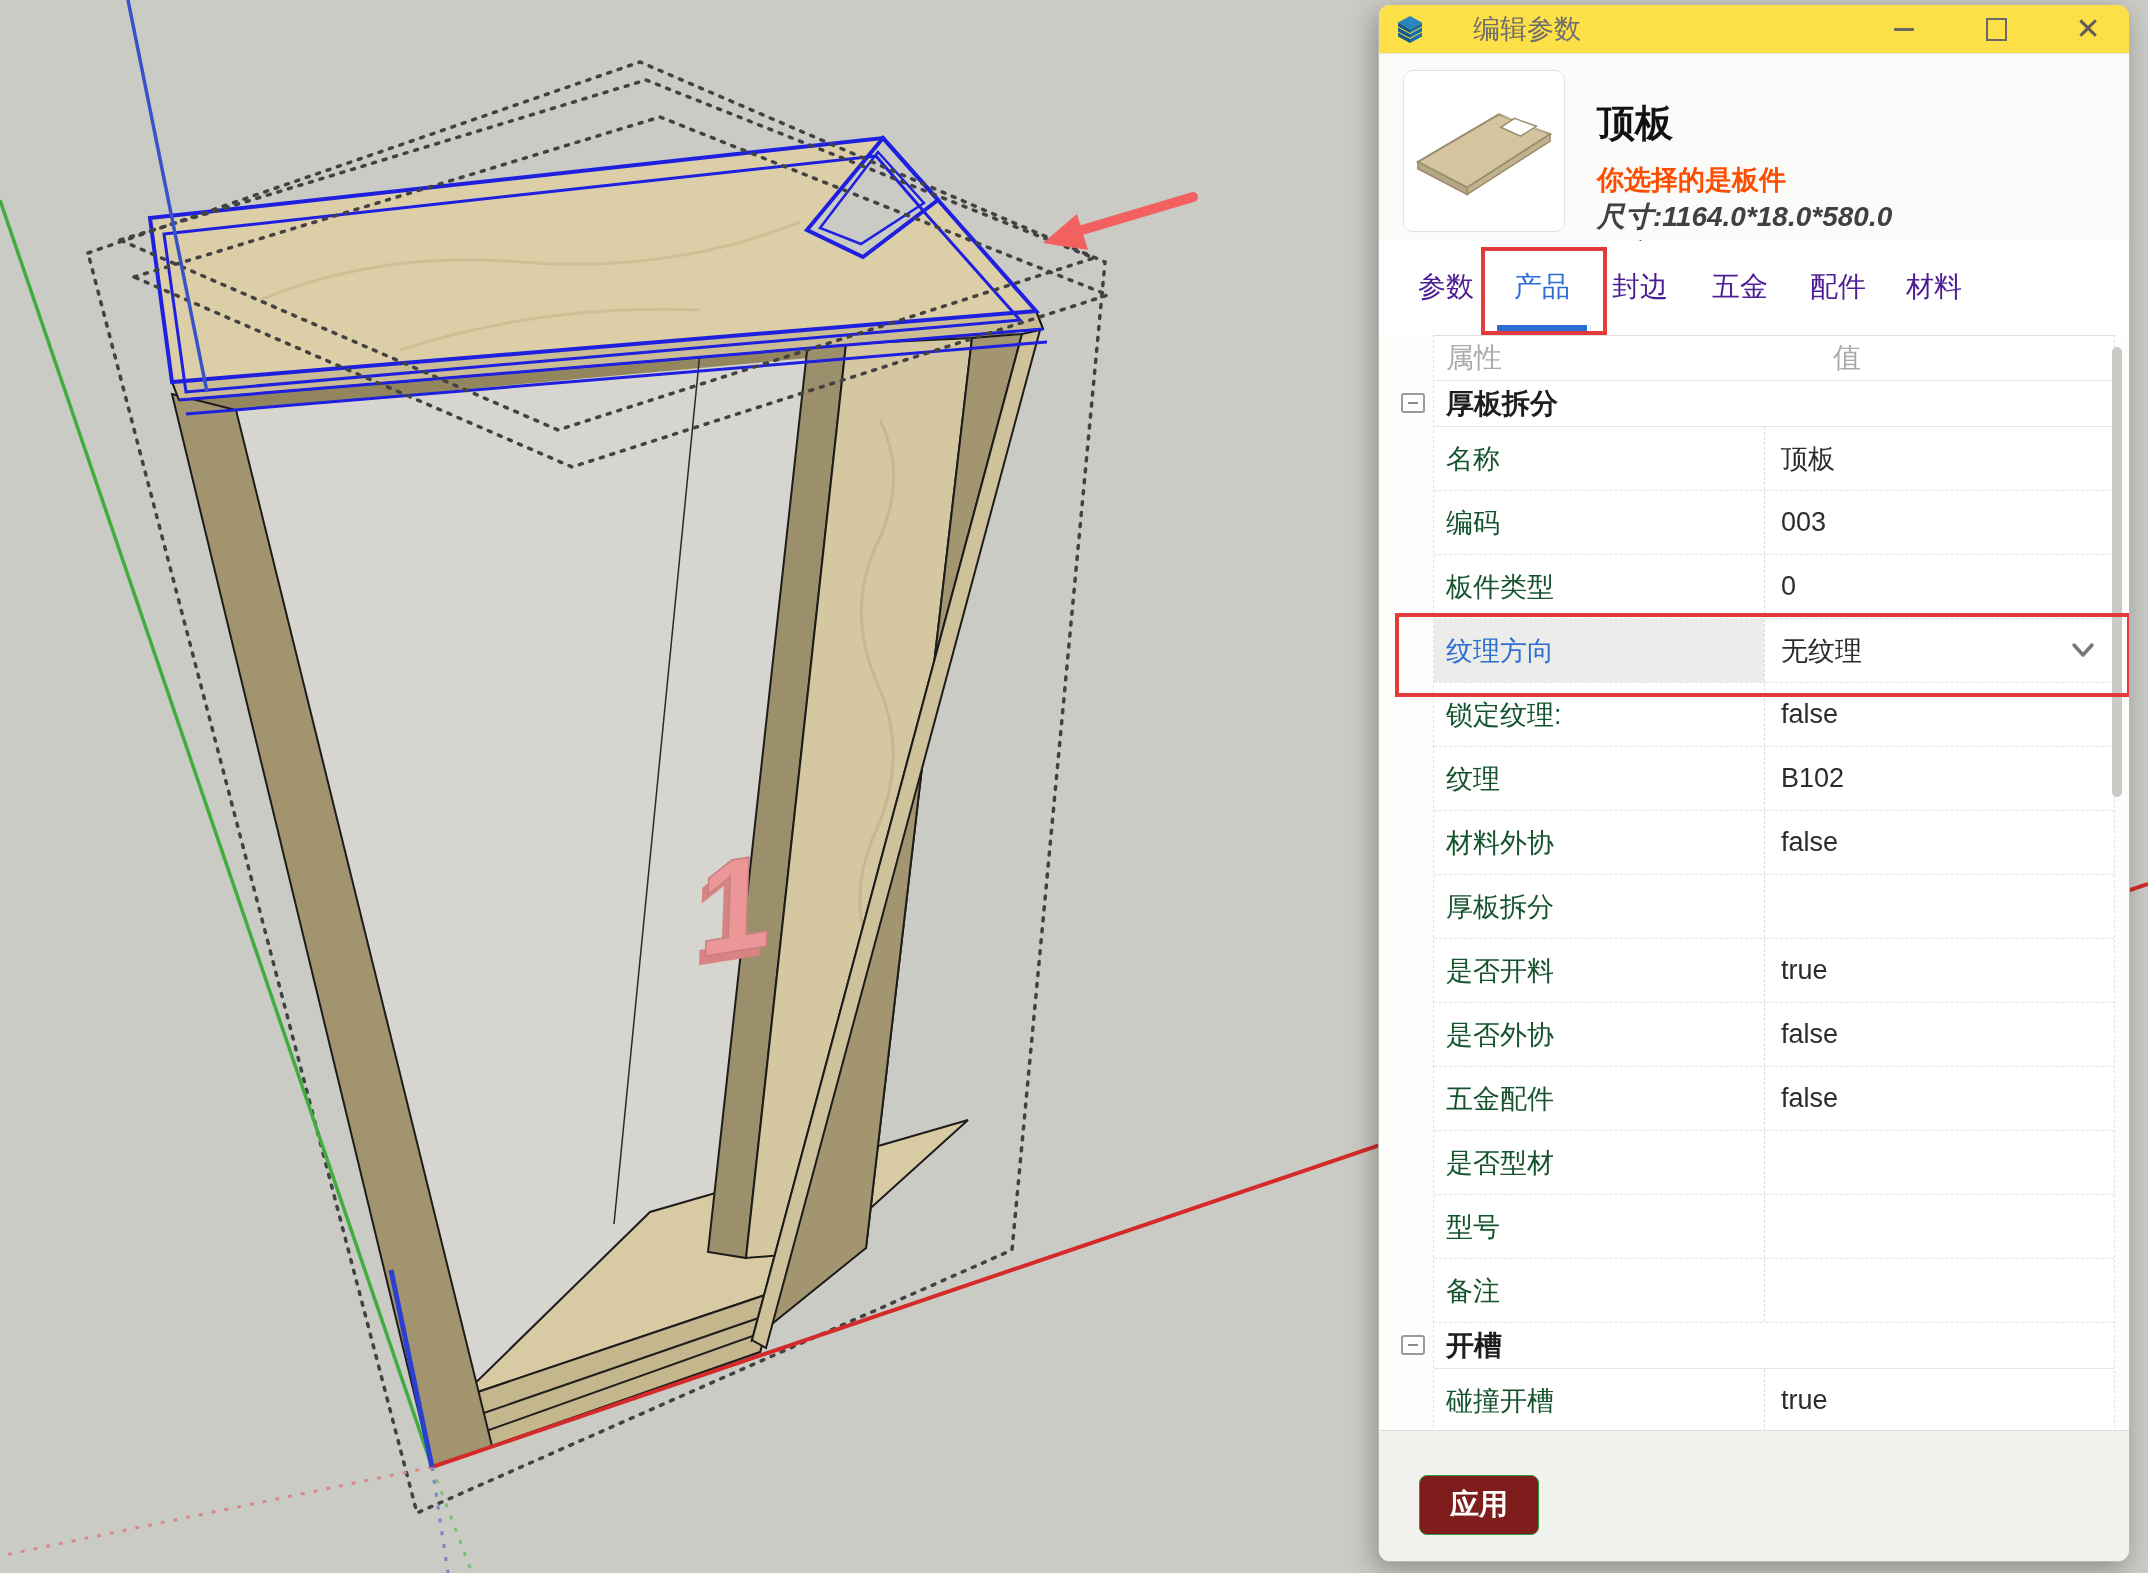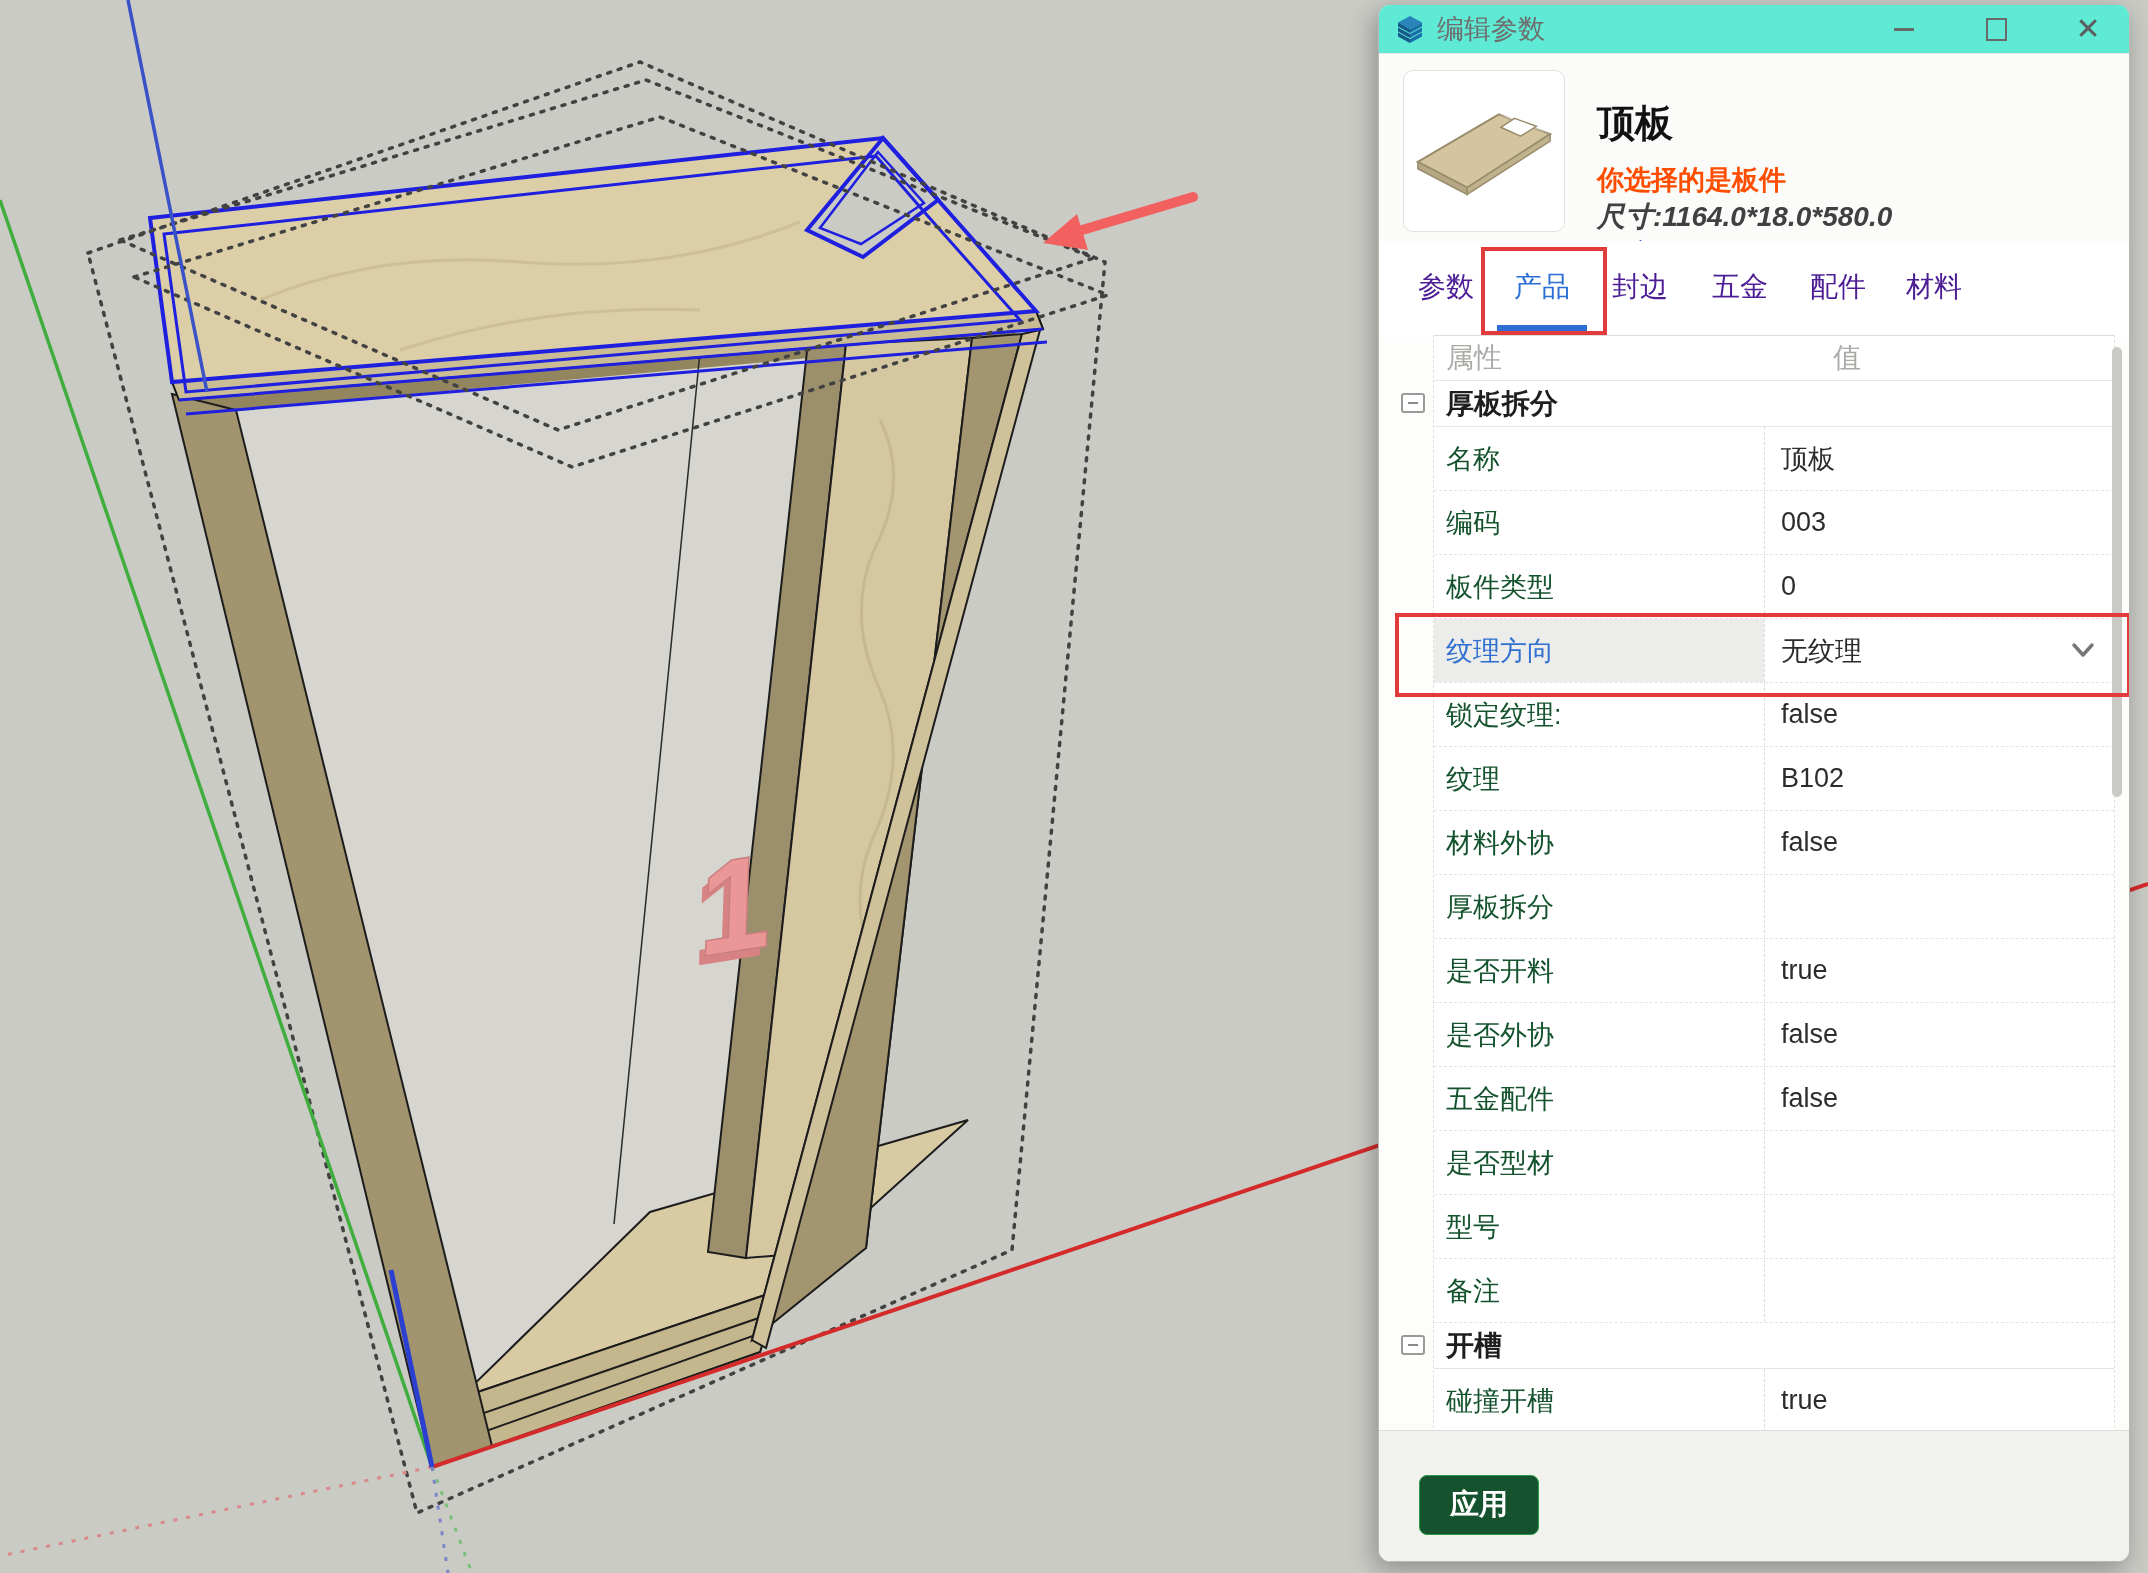--- a/index.html
+++ b/index.html
@@ -10,22 +10,22 @@
   
   #viewport{position:absolute;left:0;top:0;width:2148px;height:1573px;}
 
   
   .panel{
     position:absolute;left:1378px;top:4px;width:750px;height:1556px;
     background:#fdfdfc;border:1px solid #b9b9b4;border-radius:12px;
     box-shadow:-4px 8px 26px rgba(0,0,0,.30);overflow:hidden;
   }
   .titlebar{
-    position:absolute;left:0;top:0;width:100%;height:48px;background:#5eead4;
-    border-bottom:1px solid #e6e6e3;display:flex;align-items:center;
+    position:absolute;left:0;top:0;width:100%;height:48px;background:#fde047;
+    border-bottom:1px solid #e6e6e3;display:flex;align-items:center;gap:36px;
   }
   .titlebar .logo{margin-left:16px;width:30px;height:30px;flex:0 0 auto;}
   .titlebar .title{margin-left:12px;font-size:27px;color:#6e6e6e;}
   .win-controls{position:absolute;right:26px;top:0;height:48px;display:flex;align-items:center;gap:62px;}
   .wc-btn{width:30px;height:30px;display:flex;align-items:center;justify-content:center;cursor:default;}
   .wc-min{width:20px;height:3px;background:#6a6a6a;}
   .wc-max{width:17px;height:19px;border:2px solid #6a6a6a;background:transparent;}
   .wc-close{font-size:30px;color:#5d5d5d;line-height:30px;}
 
   
@@ -68,21 +68,21 @@
   }
   .collapse-ic::after{content:"";width:10px;height:2px;background:#8a8a86;}
 
   
   .sb-track{position:absolute;right:6px;top:334px;width:12px;height:1092px;}
   .sb-thumb{position:absolute;left:1px;top:8px;width:10px;height:450px;border-radius:5px;background:#c9c9c6;}
 
   
   .footer{position:absolute;left:0;bottom:0;width:100%;height:130px;background:#f1f1ee;border-top:1px solid #ddddd9;}
   .apply-btn{
-    position:absolute;left:40px;top:44px;width:118px;height:58px;background:#14532d;border:1px solid #2f9a42;
+    position:absolute;left:40px;top:44px;width:118px;height:58px;background:#7f1d1d;border:1px solid #2f9a42;
     border-radius:8px;color:#fff;font-size:29px;font-weight:bold;display:flex;align-items:center;justify-content:center;cursor:pointer;text-align:right;
   }
 </style>
 </head>
 <body>
 
 <svg id="viewport" viewBox="0 0 2148 1573" xmlns="http://www.w3.org/2000/svg">
 
   <rect x="0" y="0" width="2148" height="1573" fill="#cbcbc6"></rect>
 

